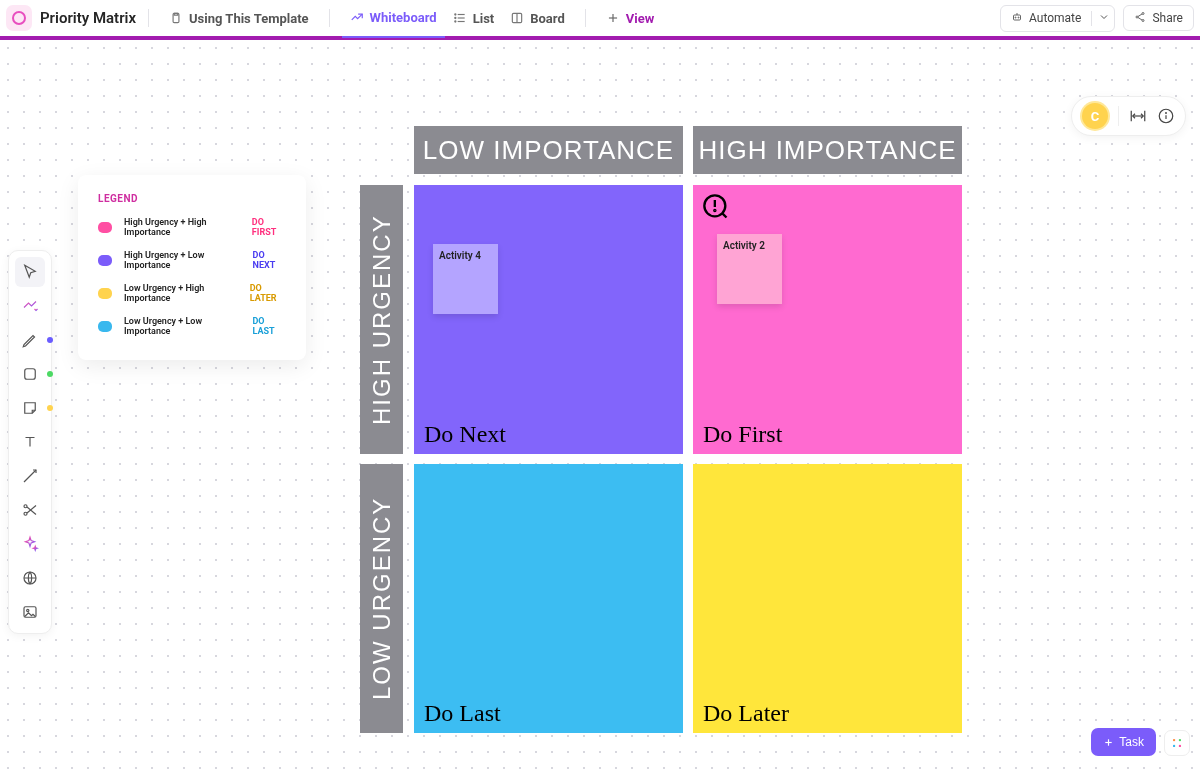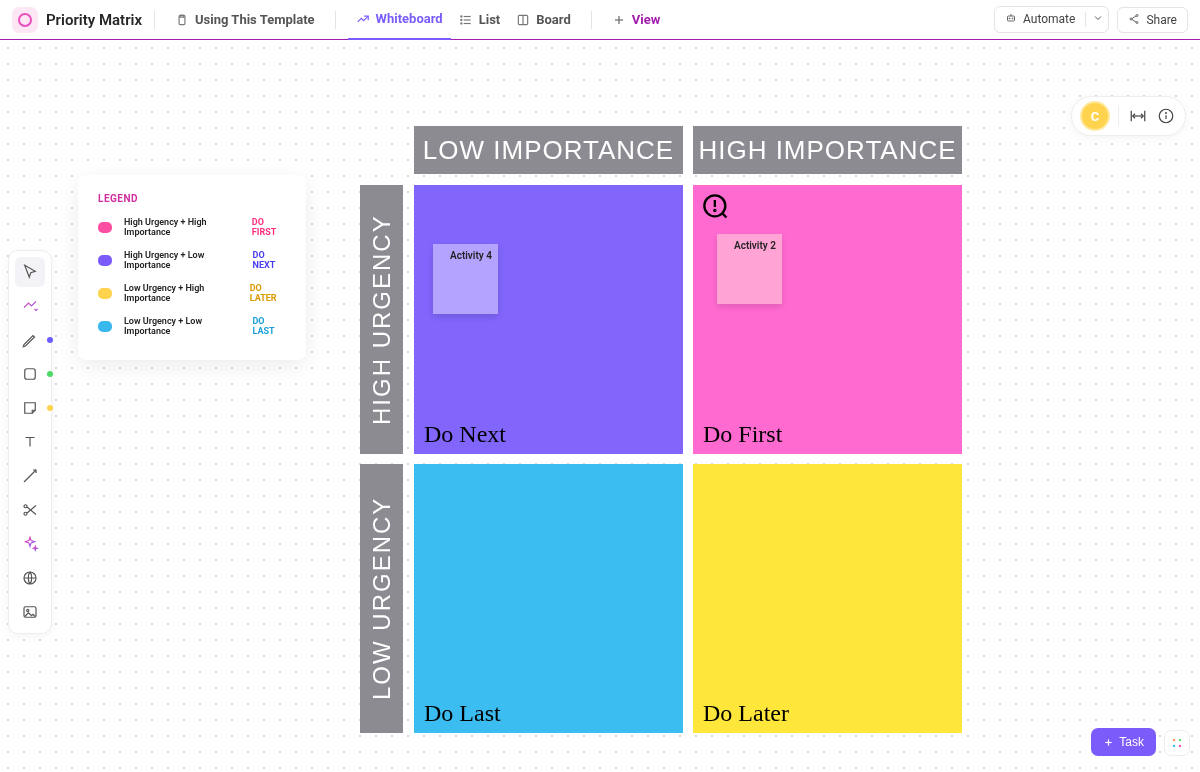--- a/index.html
+++ b/index.html
@@ -10,22 +10,22 @@
     height: 772px;
     overflow: hidden;
     position: relative;
   }
 
   
   .topbar {
     height: 40px;
     display: flex;
     align-items: center;
-    padding: 0 12px;
-    border-bottom: 1px solid #a21caf;
+    padding: 0 6px;
+    border-bottom: 4px solid #a21caf;
     position: relative;
     z-index: 10;
     background: #fff;
   }
   .logo-chip {
     width: 26px; height: 26px;
     border-radius: 7px;
     background: #fde7f5;
     display: flex; align-items: center; justify-content: center;
     margin-right: 8px;
@@ -154,21 +154,21 @@
     position: absolute; width: 269px; height: 269px;
   }
   .quad .label {
     position: absolute; left: 10px; bottom: 6px;
     font-size: 24px; font-weight: 500; color: #000;
     font-family: Georgia, "Times New Roman", serif;
   }
   .note {
     position: absolute; width: 65px; height: 70px;
     box-shadow: 0 3px 6px rgba(0,0,0,0.12);
-    padding: 6px 6px; font-size: 10px; font-weight: 600; color: #222; text-align: right;
+    padding: 6px 6px; font-size: 10px; font-weight: 600; color: #222;
   }
   .warn {
     position: absolute;
   }
   .warn svg { width: 28px; height: 28px; stroke: #000; fill: none; stroke-width: 2; }
 
   
   .taskbtn {
     position: absolute; right: 44px; bottom: 16px;
     background: #7b5cfa; color: #fff; border: none; border-radius: 7px;

